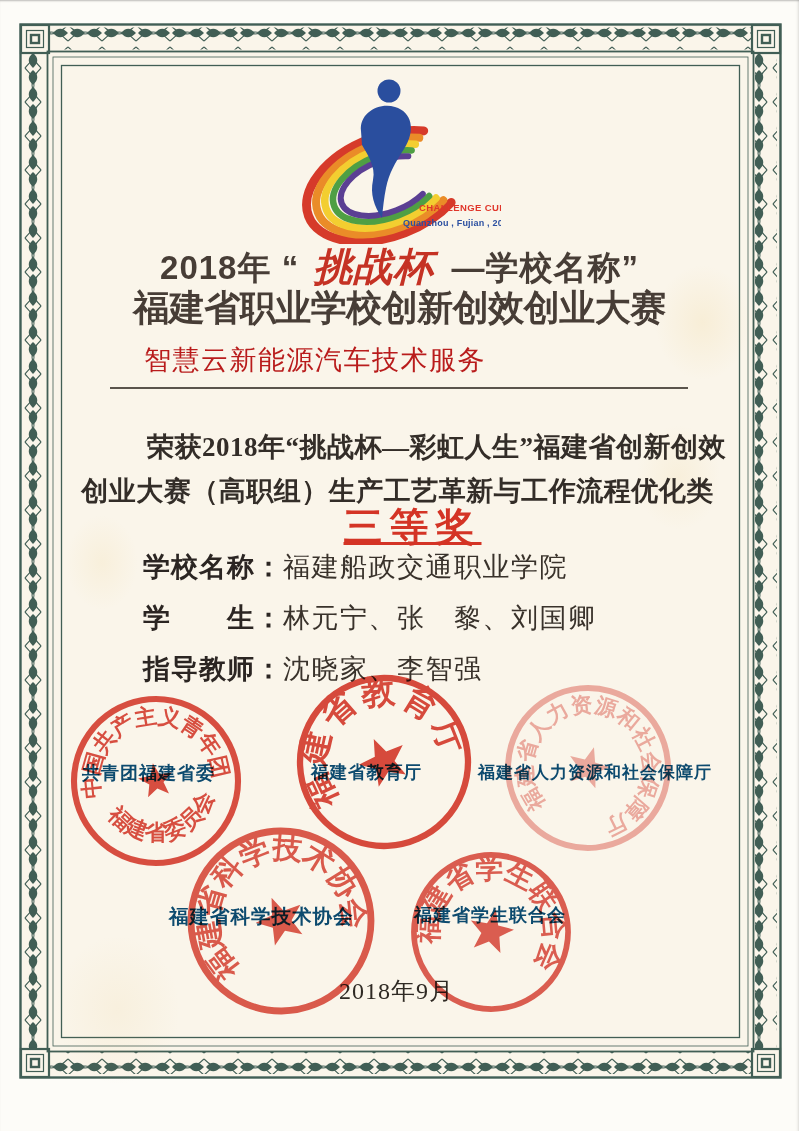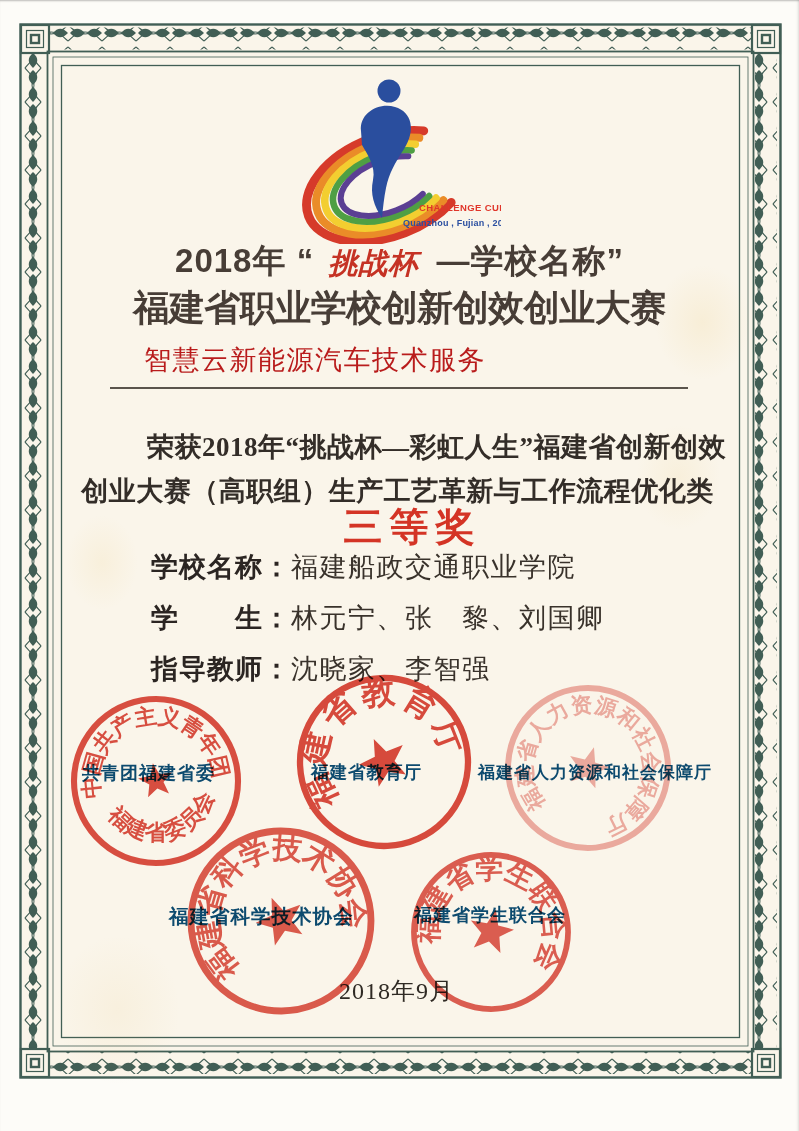--- a/index.html
+++ b/index.html
@@ -19,38 +19,38 @@
   .frame-svg{position:absolute;left:0;top:0;}
   .fg{stroke:var(--frame);fill:none;}
 
   .logo-svg{position:absolute;left:299px;top:74px;}
   .logo-cap1{font-family:"Liberation Sans","DejaVu Sans",sans-serif;font-weight:bold;font-size:9.5px;fill:#e0352a;letter-spacing:.4px;}
   .logo-cap2{font-family:"Liberation Sans","DejaVu Sans",sans-serif;font-weight:bold;font-size:9px;fill:var(--logoblue);letter-spacing:.2px;}
 
   .title1{position:absolute;left:0;right:0;top:239px;text-align:center;
     font-family:"Liberation Sans","DejaVu Sans",sans-serif;font-weight:bold;
     color:var(--title);font-size:33px;letter-spacing:1px;}
-  .title1 .script{color:var(--red);font-size:29px;font-family:"Liberation Serif","DejaVu Serif",serif;
+  .title1 .script{color:var(--red);font-size:39px;font-family:"Liberation Serif","DejaVu Serif",serif;
     font-style:italic;margin:0 8px 0 4px;position:relative;top:1px;}
   .title2{position:absolute;left:0;right:0;top:284px;text-align:center;
     font-family:"Liberation Sans","DejaVu Sans",sans-serif;font-weight:bold;
     color:var(--title);font-size:36px;letter-spacing:-0.5px;}
 
   .project{position:absolute;left:110px;top:340px;width:578px;
     padding:2px 0 9px 34px;font-size:27px;color:#b91c1c;letter-spacing:1.5px;
     border-bottom:2px solid var(--line);}
 
   .bodyline{position:absolute;left:0;right:0;text-align:center;
     font-size:27px;font-weight:600;color:var(--ink);letter-spacing:.5px;}
   .body1{top:429px;padding-left:42px;margin-left:32px;}
   .body2{top:473px;margin-left:-4px;}
   .award{position:absolute;left:0;right:0;top:500px;text-align:center;
-    font-size:39px;font-weight:600;color:var(--award);letter-spacing:7px;padding-left:26px;}
-
-  .field{position:absolute;left:143px;font-size:27px;white-space:nowrap;margin-left:8px;}
+    font-size:39px;font-weight:600;color:var(--award);letter-spacing:7px;padding-left:26px;text-decoration:underline;}
+
+  .field{position:absolute;left:143px;font-size:27px;white-space:nowrap;}
   .field .lab{font-weight:bold;color:var(--label);letter-spacing:1px;}
   .field .val{color:var(--value);letter-spacing:1.5px;}
   .f1{top:549px;} .f2{top:600px;} .f3{top:651px;}
 
   .issuer{position:absolute;font-weight:bold;color:#0c4a6e;letter-spacing:1px;white-space:nowrap;text-align:center;}
   .i1{left:82px;top:761px;font-size:18px;}
   .i2{left:311px;top:760px;font-size:17.5px;}
   .i3{left:478px;top:761px;font-size:17px;}
   .i4{left:169px;top:903px;font-size:19.5px;}
   .i5{left:414px;top:903px;font-size:18px;}

